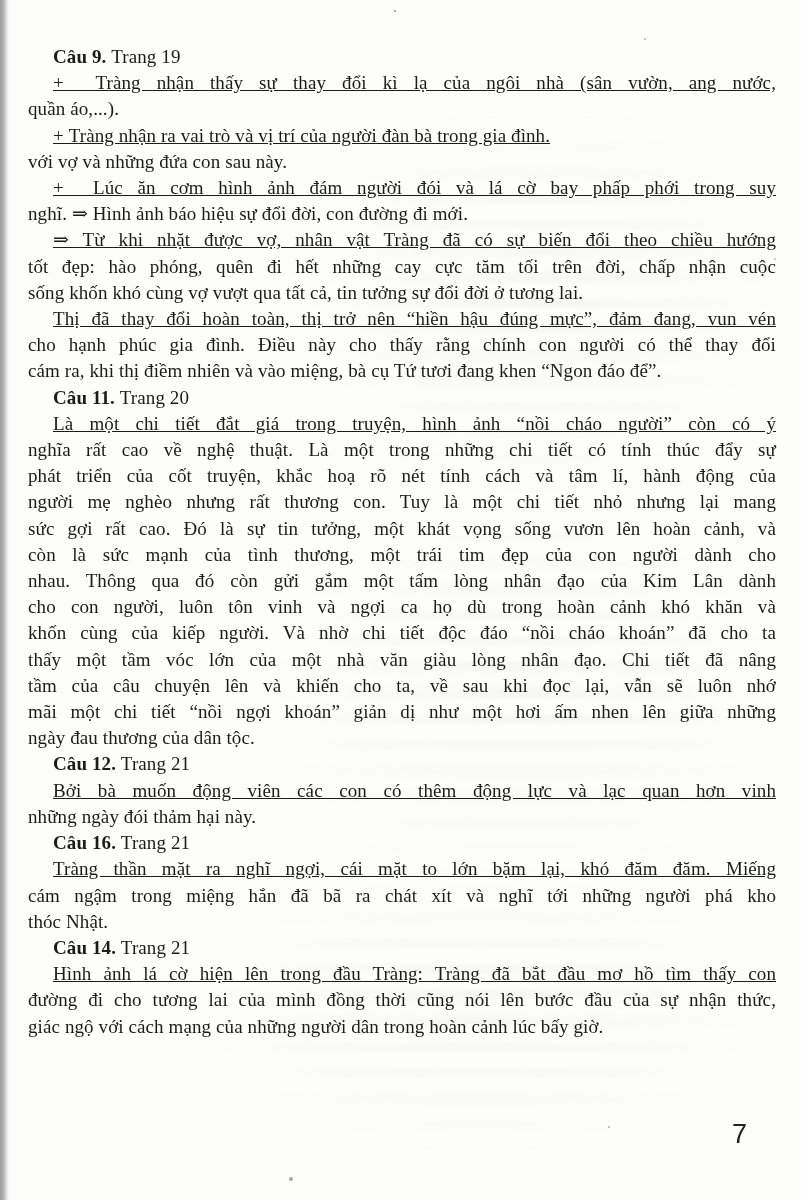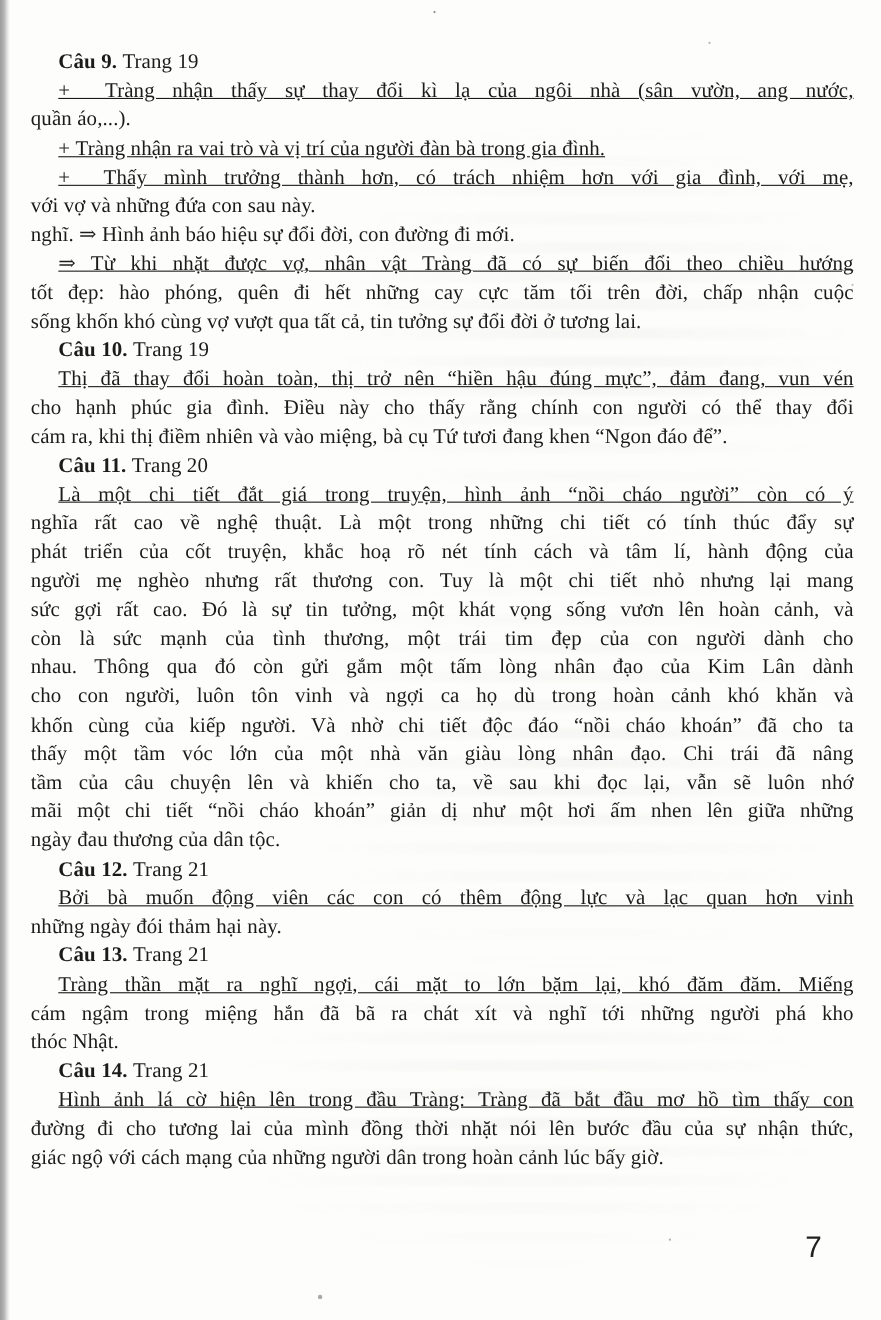--- a/index.html
+++ b/index.html
@@ -84,51 +84,50 @@
   <div class="bleed b2"></div>
   <div class="bleed b3"></div>
   <div class="specks"></div>
 
   <div class="content">
 
   <div class="line heading"><span class="b">Câu 9.</span>&nbsp;<span>Trang 19</span></div>
       <div class="line indent just">+&nbsp; Tràng nhận thấy sự thay đổi kì lạ của ngôi nhà (sân vườn, ang nước,</div>
       <div class="line">quần áo,...).</div>
       <div class="line indent">+&nbsp;Tràng nhận ra vai trò và vị trí của người đàn bà trong gia đình.</div>
-      <div class="line indent just">+&nbsp; Thấy mình trưởng thành hơn, có trách nhiệm hơn với gia đình, với mẹ,</div>
       <div class="line">với vợ và những đứa con sau này.</div>
+      <div class="line indent just">+&nbsp; Lúc ăn cơm hình ảnh đám người đói và lá cờ bay phấp phới trong suy</div>
       <div class="line">nghĩ. ⇒ Hình ảnh báo hiệu sự đổi đời, con đường đi mới.</div>
       <div class="line indent just">⇒ Từ khi nhặt được vợ, nhân vật Tràng đã có sự biến đổi theo chiều hướng</div>
       <div class="line just">tốt đẹp: hào phóng, quên đi hết những cay cực tăm tối trên đời, chấp nhận cuộc</div>
       <div class="line">sống khốn khó cùng vợ vượt qua tất cả, tin tưởng sự đổi đời ở tương lai.</div>
-      <div class="line heading"><span class="b">Câu 10.</span>&nbsp;<span>Trang 19</span></div>
       <div class="line indent just">Thị đã thay đổi hoàn toàn, thị trở nên “hiền hậu đúng mực”, đảm đang, vun vén</div>
       <div class="line just">cho hạnh phúc gia đình. Điều này cho thấy rằng chính con người có thể thay đổi</div>
       <div class="line">cám ra, khi thị điềm nhiên và vào miệng, bà cụ Tứ tươi đang khen “Ngon đáo để”.</div>
       <div class="line heading"><span class="b">Câu 11.</span>&nbsp;<span>Trang 20</span></div>
       <div class="line indent just">Là một chi tiết đắt giá trong truyện, hình ảnh “nồi cháo người” còn có ý</div>
       <div class="line just">nghĩa rất cao về nghệ thuật. Là một trong những chi tiết có tính thúc đẩy sự</div>
       <div class="line just">phát triển của cốt truyện, khắc hoạ rõ nét tính cách và tâm lí, hành động của</div>
       <div class="line just">người mẹ nghèo nhưng rất thương con. Tuy là một chi tiết nhỏ nhưng lại mang</div>
       <div class="line just">sức gợi rất cao. Đó là sự tin tưởng, một khát vọng sống vươn lên hoàn cảnh, và</div>
       <div class="line just">còn là sức mạnh của tình thương, một trái tim đẹp của con người dành cho</div>
       <div class="line just">nhau. Thông qua đó còn gửi gắm một tấm lòng nhân đạo của Kim Lân dành</div>
       <div class="line just">cho con người, luôn tôn vinh và ngợi ca họ dù trong hoàn cảnh khó khăn và</div>
       <div class="line just">khốn cùng của kiếp người. Và nhờ chi tiết độc đáo “nồi cháo khoán” đã cho ta</div>
-      <div class="line just">thấy một tầm vóc lớn của một nhà văn giàu lòng nhân đạo. Chi trái đã nâng</div>
+      <div class="line just">thấy một tầm vóc lớn của một nhà văn giàu lòng nhân đạo. Chi tiết đã nâng</div>
       <div class="line just">tầm của câu chuyện lên và khiến cho ta, về sau khi đọc lại, vẫn sẽ luôn nhớ</div>
-      <div class="line just">mãi một chi tiết “nồi cháo khoán” giản dị như một hơi ấm nhen lên giữa những</div>
+      <div class="line just">mãi một chi tiết “nồi ngợi khoán” giản dị như một hơi ấm nhen lên giữa những</div>
       <div class="line">ngày đau thương của dân tộc.</div>
       <div class="line heading"><span class="b">Câu 12.</span>&nbsp;<span>Trang 21</span></div>
       <div class="line indent just">Bởi bà muốn động viên các con có thêm động lực và lạc quan hơn vinh</div>
       <div class="line">những ngày đói thảm hại này.</div>
-      <div class="line heading"><span class="b">Câu 13.</span>&nbsp;<span>Trang 21</span></div>
+      <div class="line heading"><span class="b">Câu 16.</span>&nbsp;<span>Trang 21</span></div>
       <div class="line indent just">Tràng thần mặt ra nghĩ ngợi, cái mặt to lớn bặm lại, khó đăm đăm. Miếng</div>
       <div class="line just">cám ngậm trong miệng hắn đã bã ra chát xít và nghĩ tới những người phá kho</div>
       <div class="line">thóc Nhật.</div>
       <div class="line heading"><span class="b">Câu 14.</span>&nbsp;<span>Trang 21</span></div>
       <div class="line indent just">Hình ảnh lá cờ hiện lên trong đầu Tràng: Tràng đã bắt đầu mơ hồ tìm thấy con</div>
-      <div class="line just">đường đi cho tương lai của mình đồng thời nhặt nói lên bước đầu của sự nhận thức,</div>
+      <div class="line just">đường đi cho tương lai của mình đồng thời cũng nói lên bước đầu của sự nhận thức,</div>
       <div class="line">giác ngộ với cách mạng của những người dân trong hoàn cảnh lúc bấy giờ.</div>
     </div>
 
   <div class="page-number">7</div>
 </div>
 
 </body></html>

